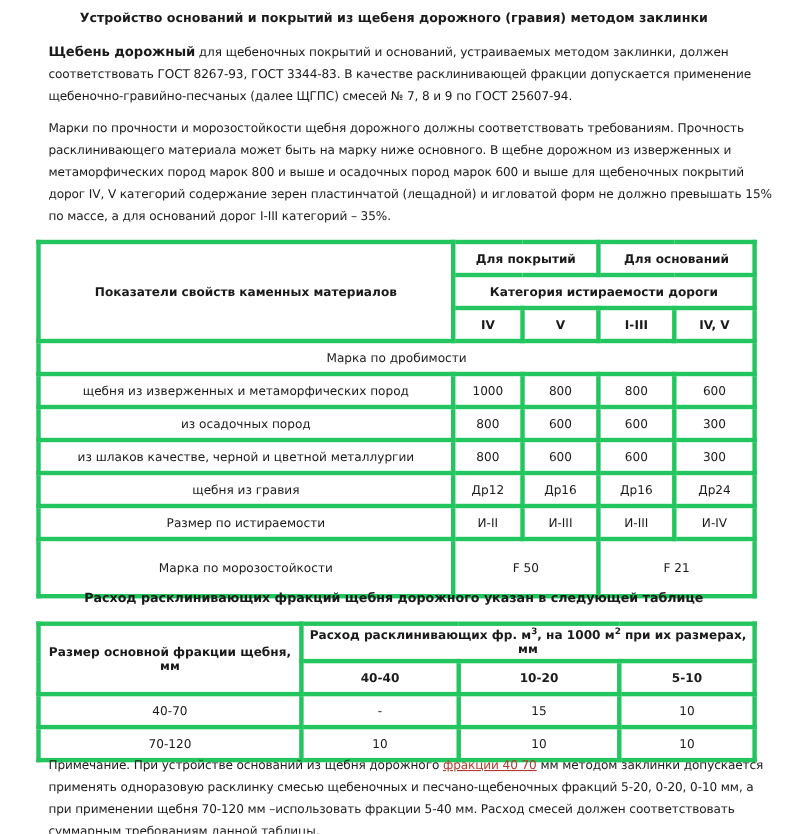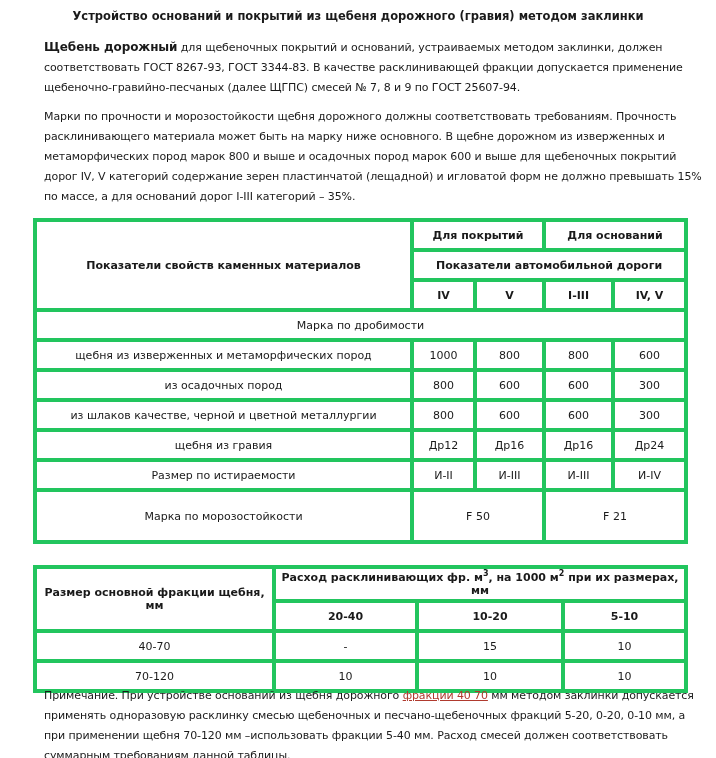--- a/index.html
+++ b/index.html
@@ -73,21 +73,21 @@
         <col class="c3">
         <col class="c4">
       </colgroup>
     <tbody>
         <tr>
       <td rowspan="3" class="hb">Показатели свойств каменных материалов</td>
       <td colspan="2" class="hb h28">Для покрытий</td>
       <td colspan="2" class="hb h28">Для оснований</td>
     </tr>
     <tr>
-      <td colspan="4" class="hb h28">Показатели автомобильной дороги</td>
+      <td colspan="4" class="hb h28">Категория истираемости дороги</td>
     </tr>
     <tr>
       <td class="hb h28">IV</td>
       <td class="hb h28">V</td>
       <td class="hb h28">I-III</td>
       <td class="hb h28">IV, V</td>
     </tr>
     <tr>
       <td colspan="5" class="h28">Марка по дробимости</td>
     </tr>
@@ -127,35 +127,36 @@
       <td>И-IV</td>
     </tr>
     <tr>
       <td class="h50">Марка по морозостойкости</td>
       <td colspan="2">F 50</td>
       <td colspan="2">F 21</td>
     </tr>
   </tbody>
     </table>
 
+  <div class="subtitle">Расход расклинивающих фракций щебня дорожного указан в следующей таблице</div>
 
   <table class="t t2">
     <colgroup>
         <col class="d0">
         <col class="d1">
         <col class="d2">
         <col class="d3">
       </colgroup>
     <tbody>
         <tr>
       <td rowspan="2" class="hb">Размер основной фракции щебня, мм</td>
       <td colspan="3" class="hb" style="height:30px;"><span>Расход расклинивающих фр. м</span><sup>3</sup><span>, на 1000 м</span><sup>2</sup><span> при их размерах, мм</span></td>
     </tr>
     <tr>
-      <td class="hb h28">20-40</td>
+      <td class="hb h28">40-40</td>
       <td class="hb h28">10-20</td>
       <td class="hb h28">5-10</td>
     </tr>
     <tr>
       <td class="h28">40-70</td>
       <td>-</td>
       <td>15</td>
       <td>10</td>
     </tr>
     <tr>

